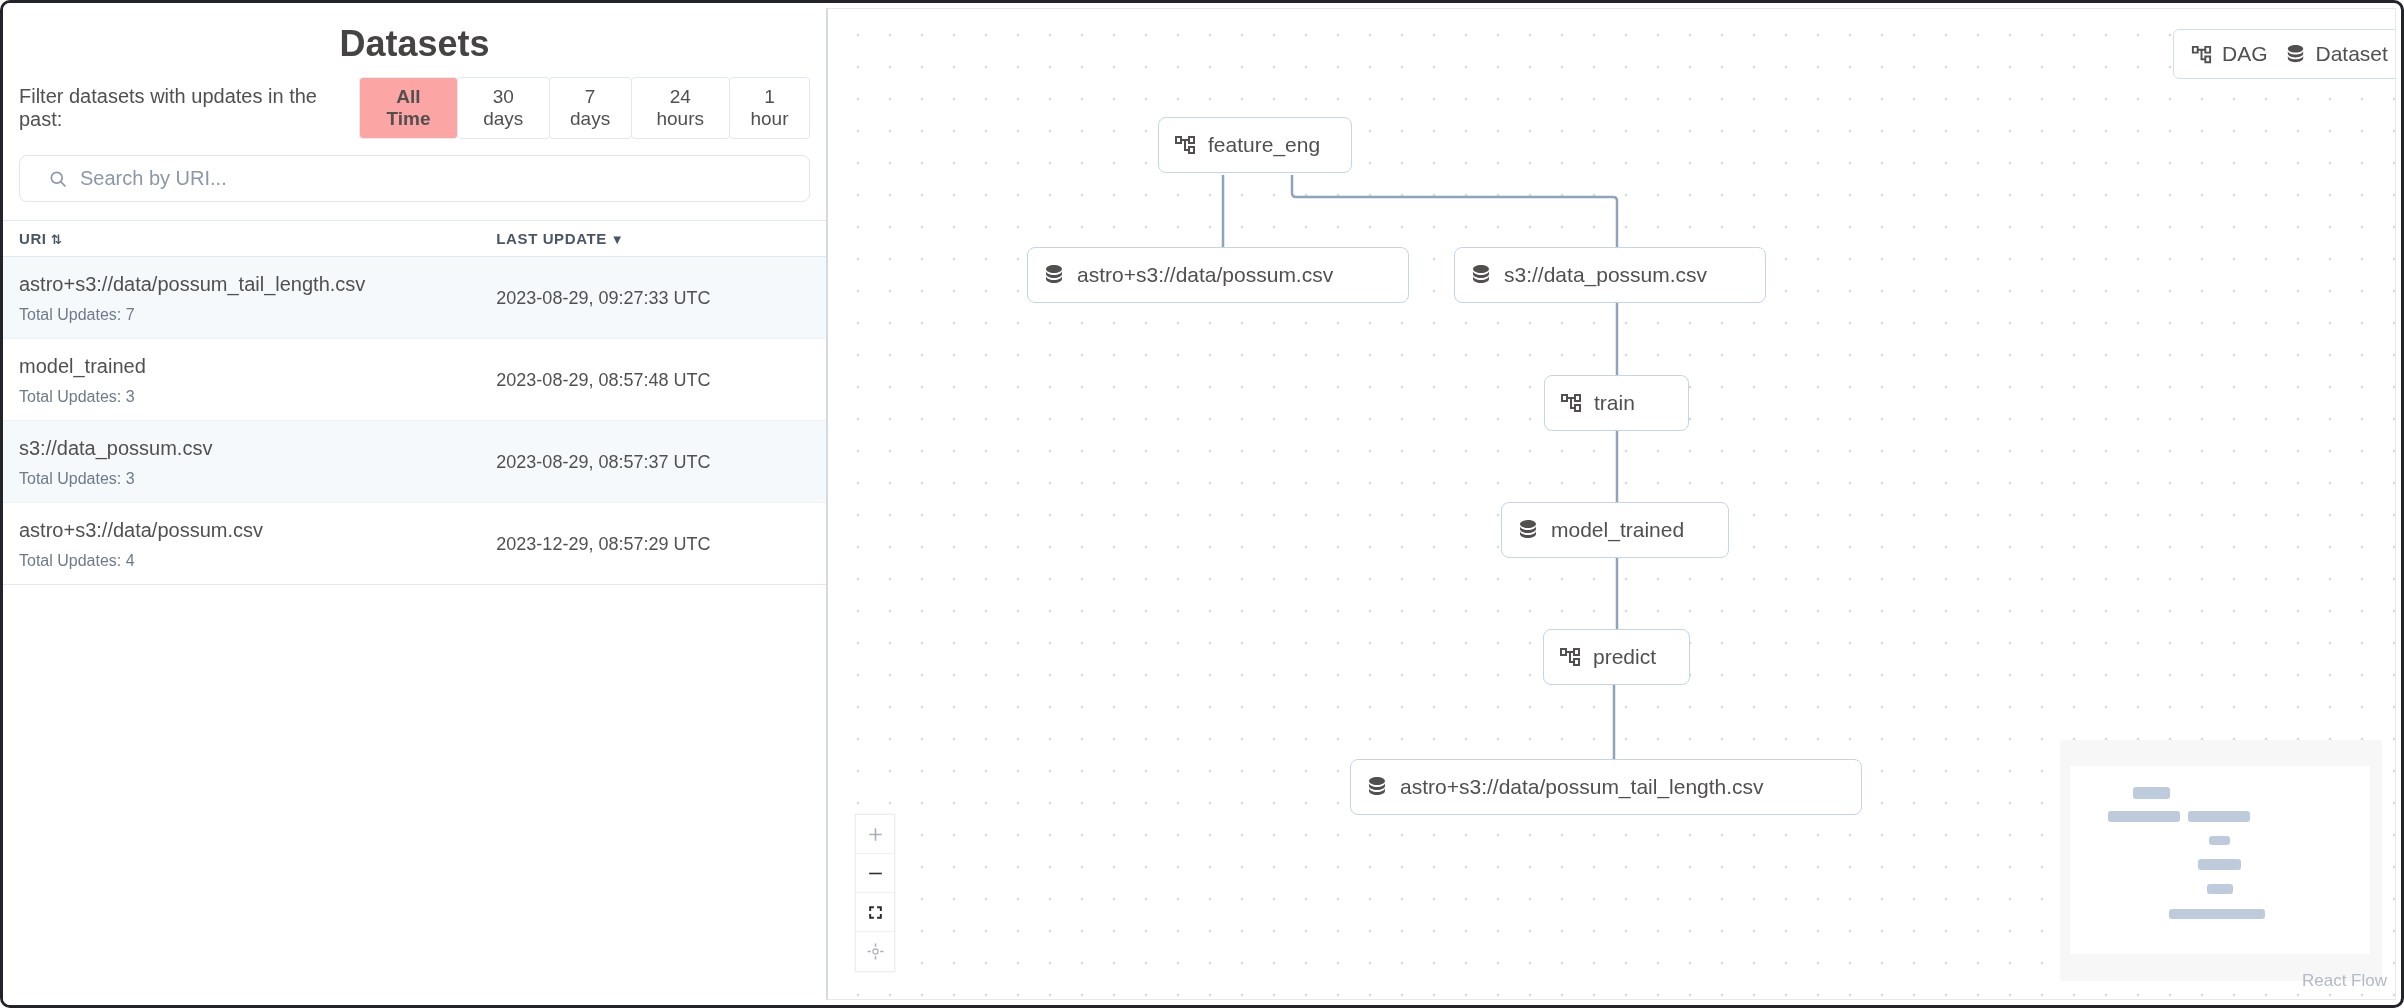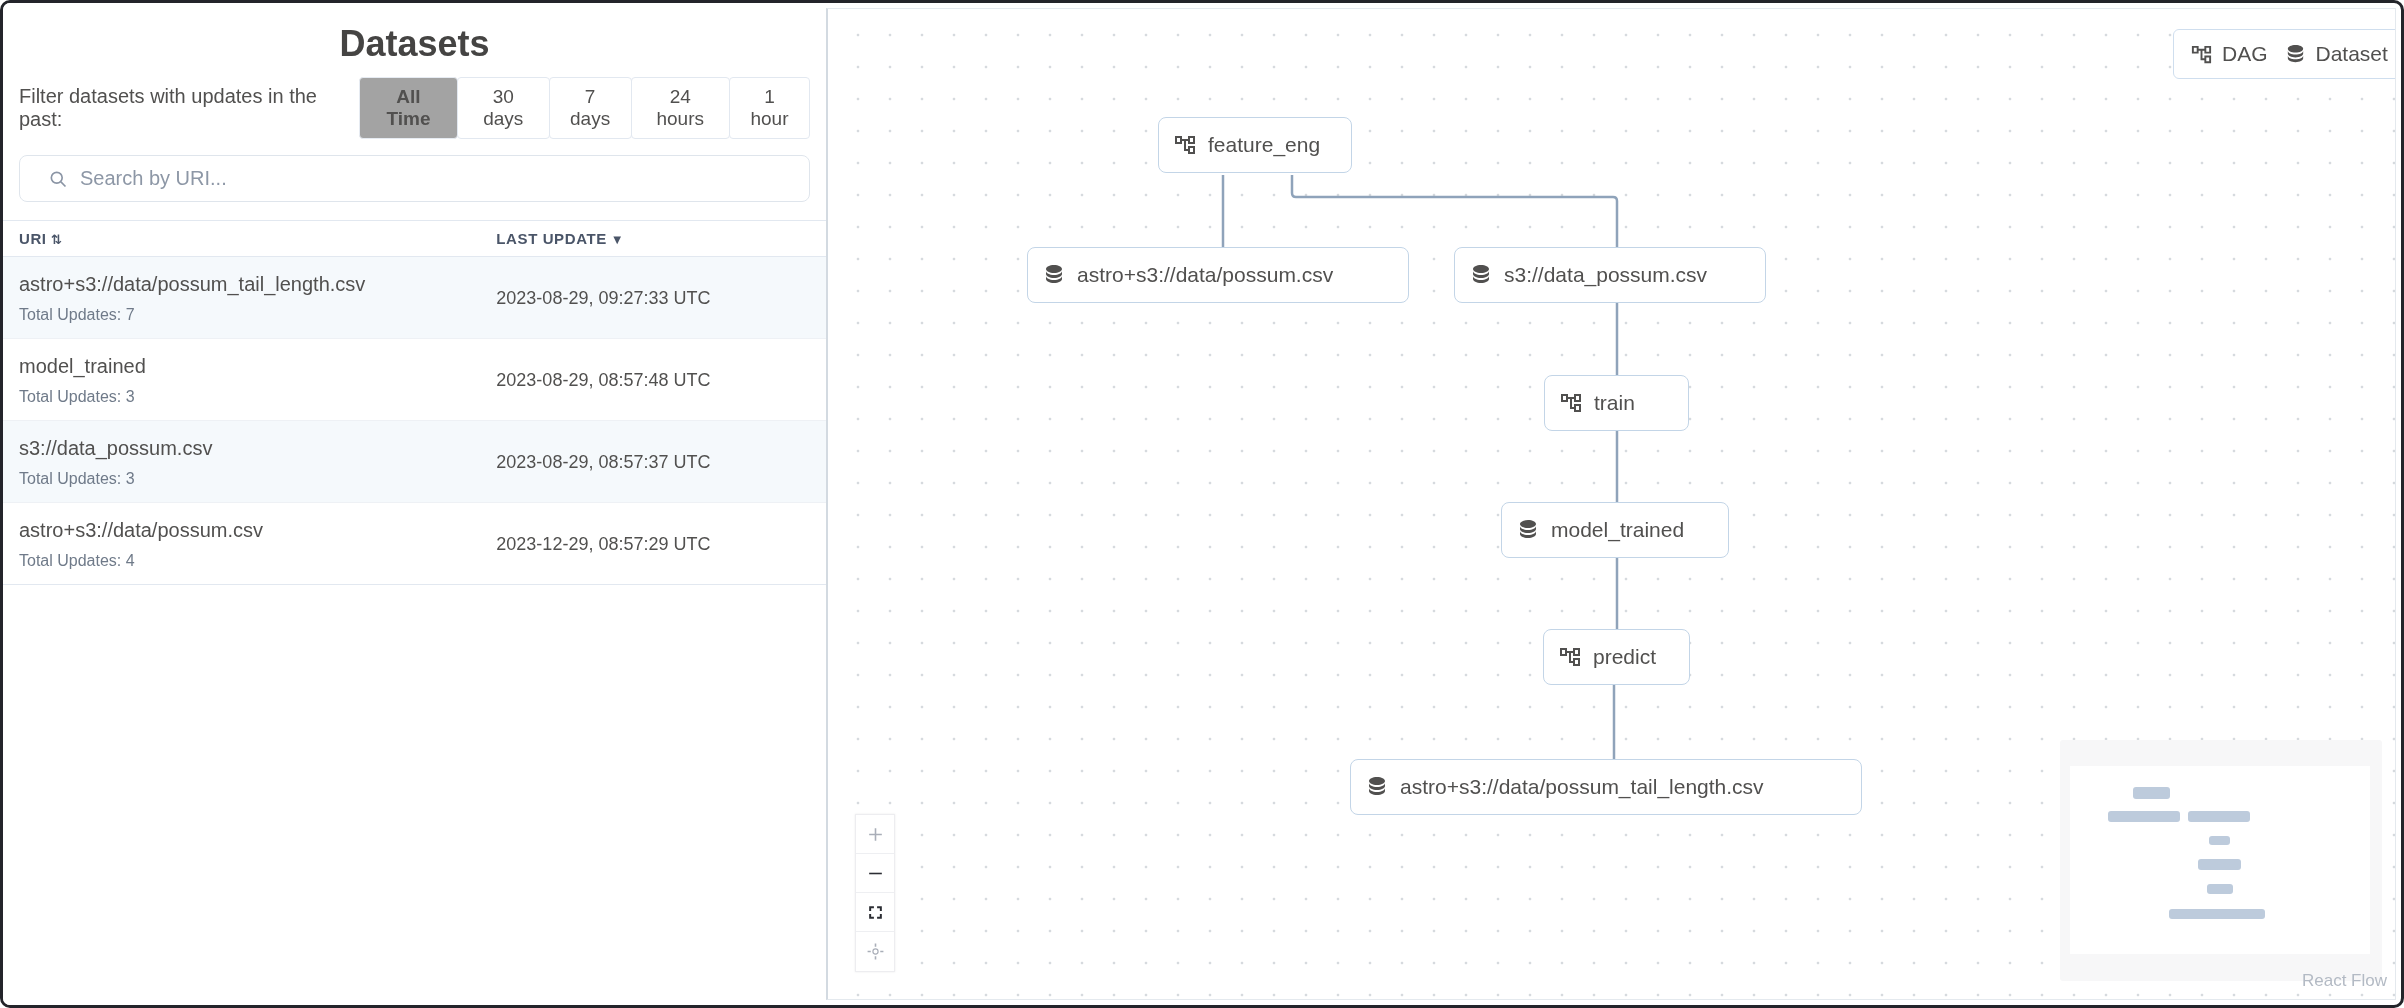--- a/index.html
+++ b/index.html
@@ -14,21 +14,21 @@
   .left-panel{ width:823px;flex:0 0 823px;padding:14px 0 0 0;background:#fff; }
   .page-title{ font-size:36px;font-weight:700;color:#454443;letter-spacing:0; padding:6px 16px 10px 16px;text-align:center;}
   .filter-row{ display:flex;align-items:center;gap:14px;padding:2px 16px 14px 16px; }
   .filter-label{ font-size:20px;color:#51504f; }
   .tab-group{ display:flex; }
   .tab-btn{
     font-size:19px;padding:8px 15px;background:#fff;border:1px solid #e2e8f0;color:#51504f;
     cursor:pointer;font-family:inherit;border-radius:4px;margin-left:-1px;
   }
   .tab-btn:first-child{ margin-left:0; }
-  .tab-btn.active{ background:#a3a3a3;border-color:#e6ebf2;font-weight:700; }
+  .tab-btn.active{ background:#fca5a5;border-color:#e6ebf2;font-weight:700; }
   .search-wrap{
     margin:2px 16px 18px 16px;display:flex;align-items:center;gap:12px;
     border:1px solid #dfe5ec;border-radius:8px;height:47px;padding:0 28px;background:#fff;
   }
   .search-wrap svg{ width:20px;height:20px;stroke:#8b95a5;fill:none;stroke-width:2; }
   .search-input{
     border:none;outline:none;flex:1;font-size:20px;font-family:inherit;color:#51504f;background:transparent;
   }
   .search-input::placeholder{ color:#8d97a6; }
 

